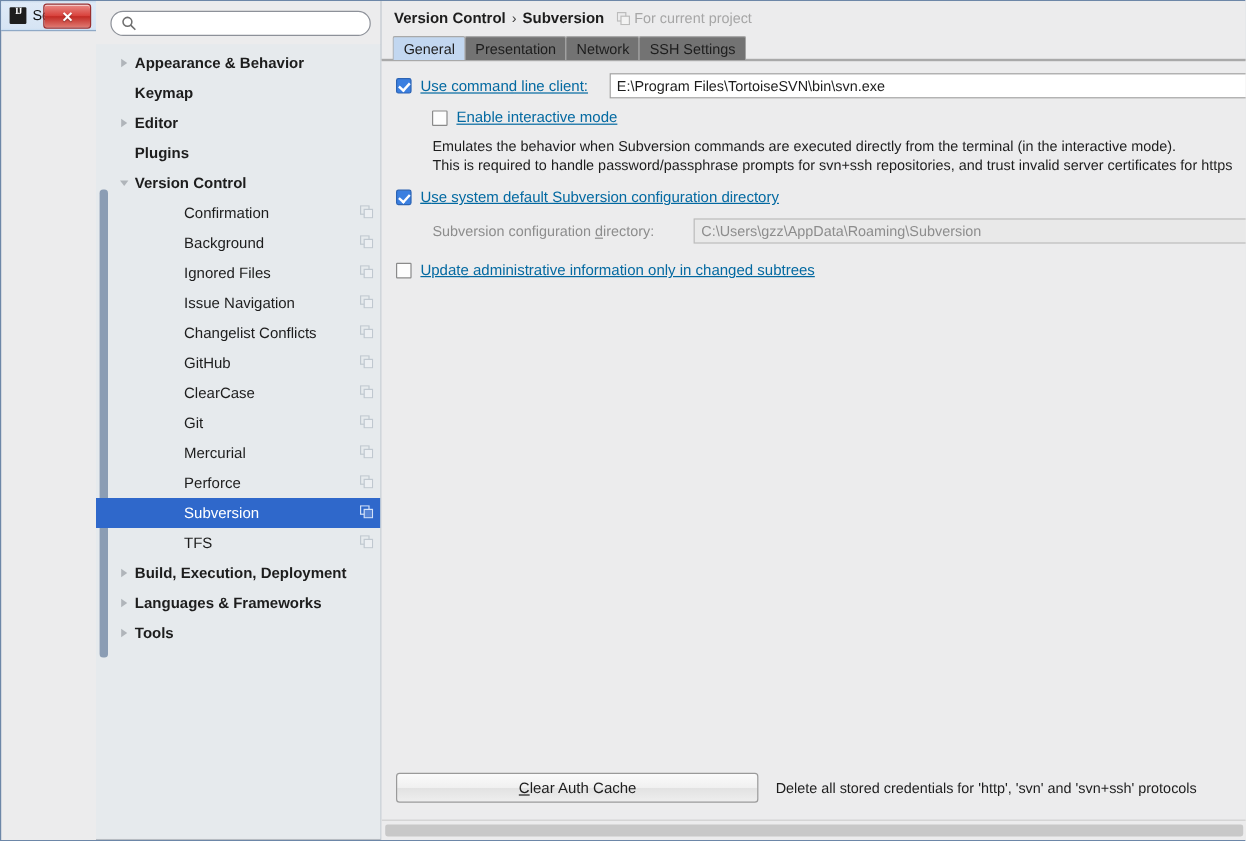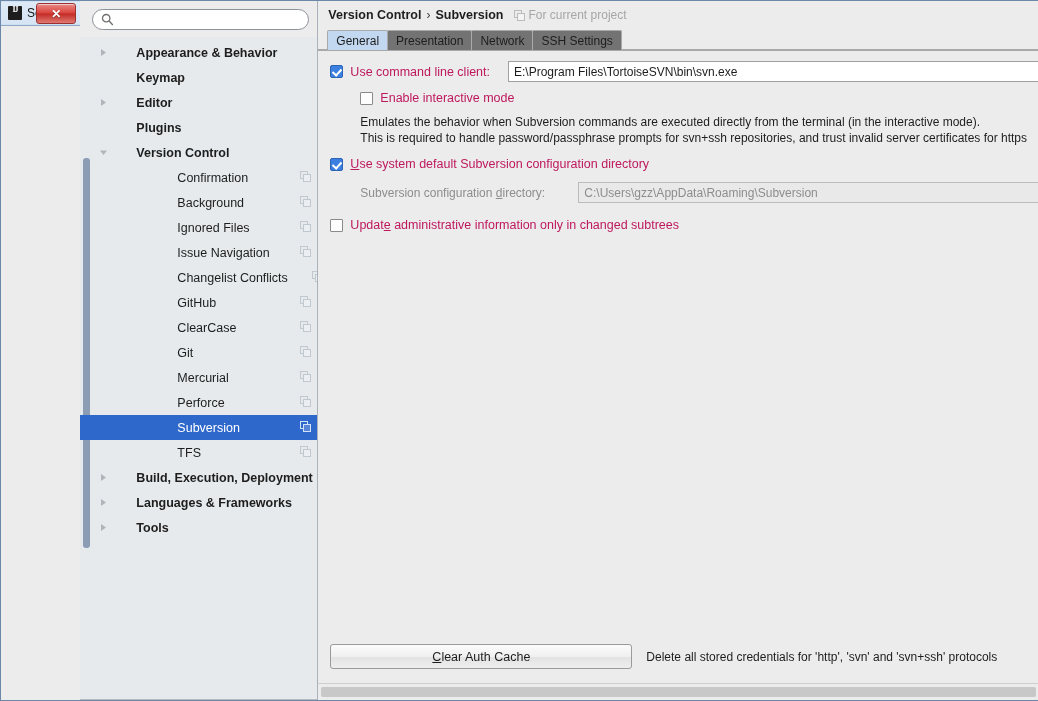--- a/index.html
+++ b/index.html
@@ -166,21 +166,20 @@
     padding-top: 3px;
     position: relative;
   }
   .tree-row {
     height: 25px;
     display: flex;
     align-items: center;
     position: relative;
     padding-right: 6px;
     box-sizing: border-box;
-    gap: 24px;
   }
   .tree-row.selected {
     background: #2f68cb;
   }
   .tree-row.selected .tree-label { color: #ffffff; }
   .arrow {
     width: 18px;
     flex: none;
     display: flex;
     align-items: center;
@@ -356,22 +355,23 @@
     content: "";
     position: absolute;
     left: 3px; top: 1px;
     width: 4px; height: 7px;
     border: solid #ffffff;
     border-width: 0 2px 2px 0;
     transform: rotate(42deg);
   }
   .lbl-txt {
     font-size: 12.5px;
-    color: #be185d;
-    white-space: nowrap;
+    color: #0369a1;
+    white-space: nowrap;
+    text-decoration: underline;
   }
   .lbl-txt .mn { text-decoration: underline; }
 
   .txtfield {
     height: 21px;
     background: #ffffff;
     border: 1px solid #a0a0a0;
     box-sizing: border-box;
     display: flex;
     align-items: center;

